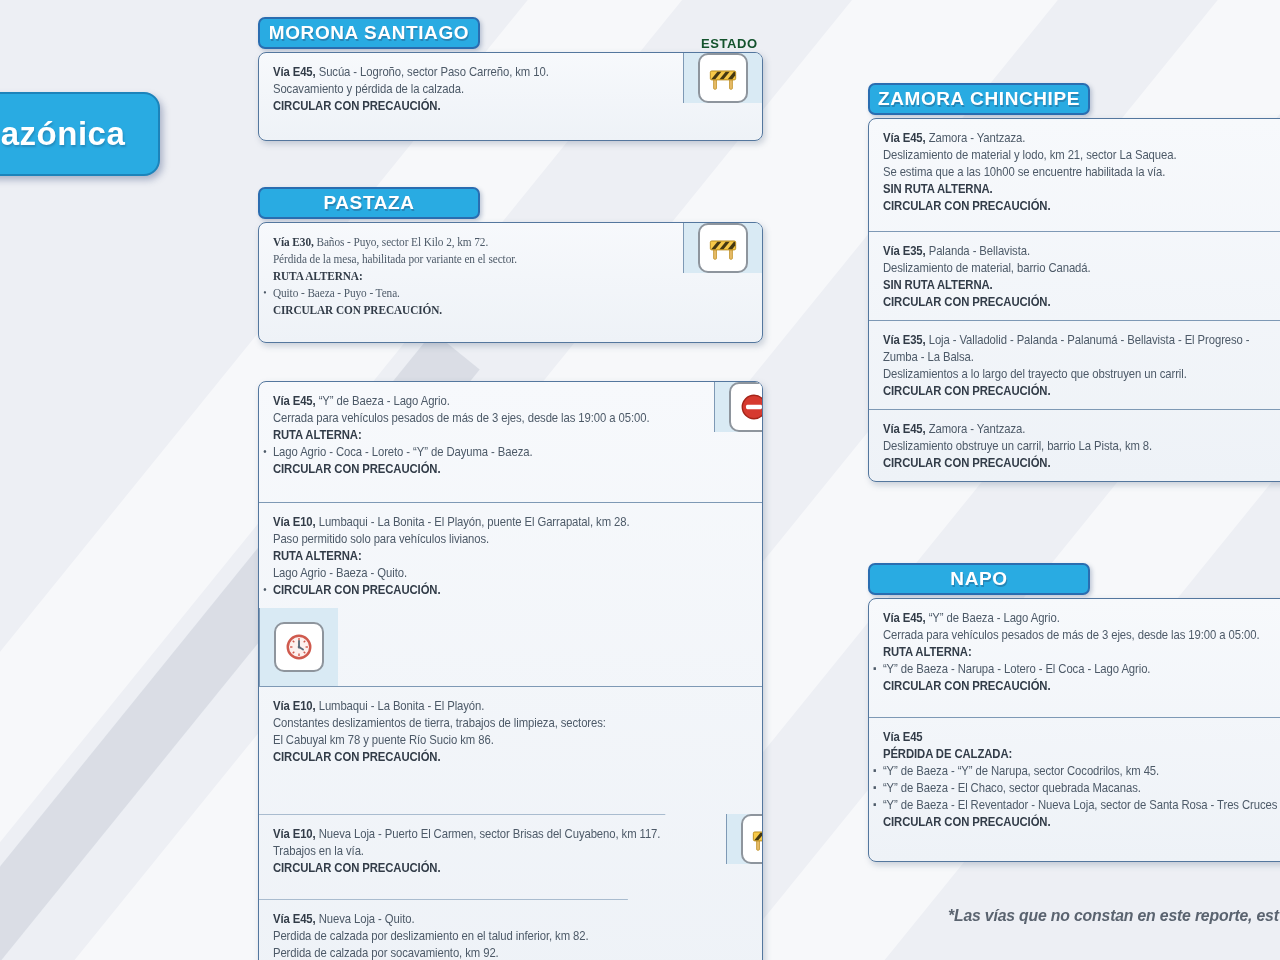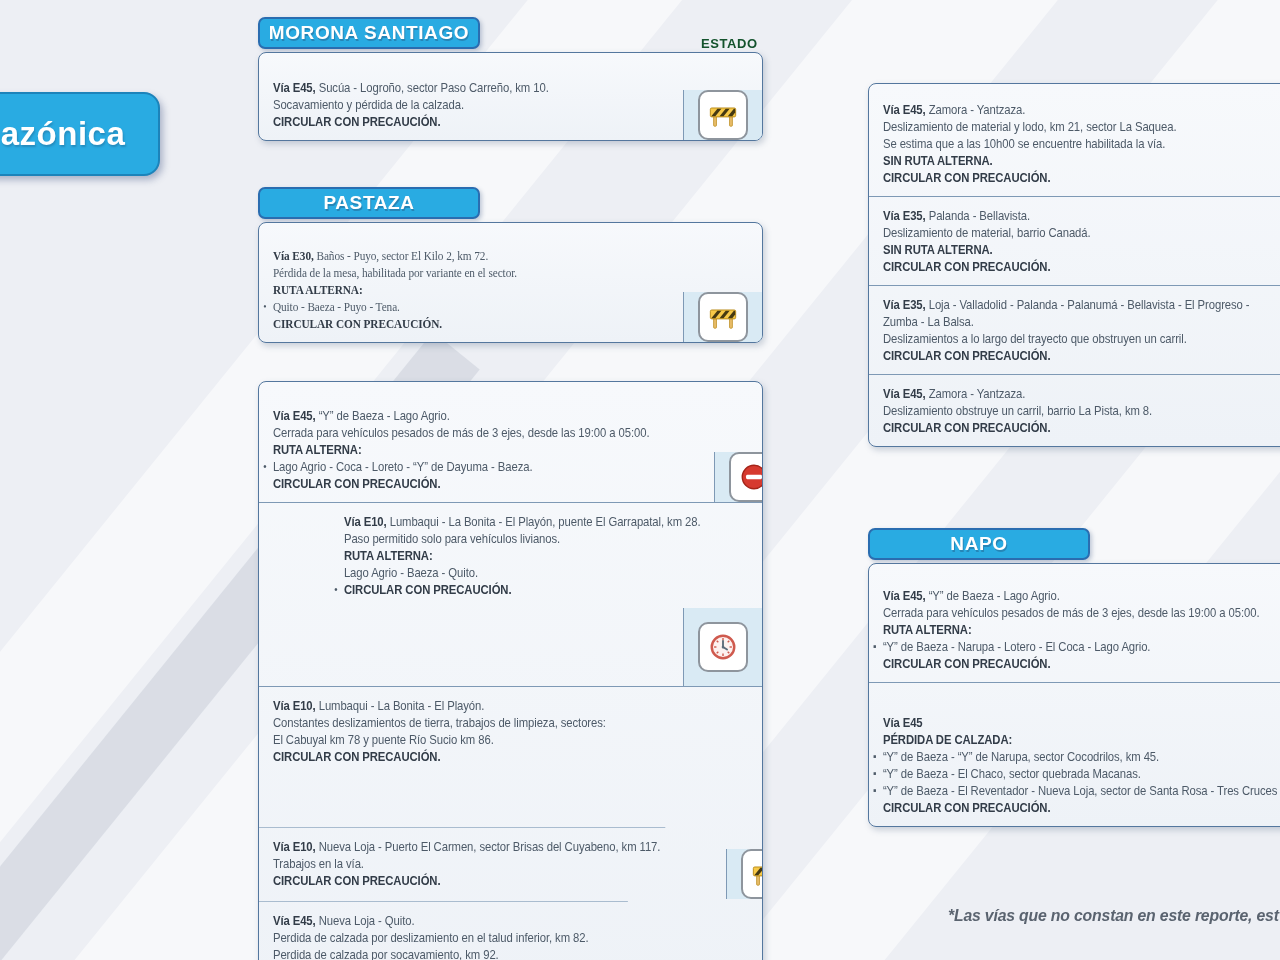--- a/index.html
+++ b/index.html
@@ -49,21 +49,21 @@
   .card{
     box-sizing:border-box;border:1.5px solid #54779e;border-radius:8px;
     background:linear-gradient(180deg,#f7f9fc,#eef2f7);
     box-shadow:2px 3px 6px rgba(80,100,130,.28);
     overflow:hidden;
   }
   #card-morona-santiago{margin-bottom:46px;}
   #card-pastaza{margin-bottom:38px;font-family:Liberation Serif, serif;}
   #card-zamora-chinchipe{margin-bottom:81px;}
 
-  .row{display:flex;align-items:flex-end;}
+  .row{display:flex;align-items:flex-start;}
   .row + .row{border-top:1px solid #7e99b5;}
   .rtext{
     flex:1;display:flex;flex-direction:column;justify-content:center;
     padding:10px 6px 10px 16px;
     transform:scaleX(.87);transform-origin:0 50%;
   }
   .line{white-space:nowrap;position:relative;font-size:13px;line-height:17px;letter-spacing:-.1px;}
   .line .bullet{position:absolute;left:-11px;font-size:11px;}
   .seg{color:#4d5a68;}
   .seg.b{color:#323c48;font-weight:bold;}
@@ -243,20 +243,21 @@
           <div class="line"><span class="seg b">Vía E45, </span><span class="seg">Nueva Loja - Quito.</span></div>
           <div class="line"><span class="seg">Perdida de calzada por deslizamiento en el talud inferior, km 82.</span></div>
           <div class="line"><span class="seg">Perdida de calzada por socavamiento, km 92.</span></div>
           <div class="line"><span class="seg b">CIRCULAR CON PRECAUCIÓN.</span></div>
         </div>
         <div class="icell"></div>
       </div>
     </div>
   </div>
 <div class="col" id="col-right">
+    <div class="phead">ZAMORA CHINCHIPE</div>
     <div class="card" id="card-zamora-chinchipe">
       <div class="row">
         <div class="rtext">
           <div class="line"><span class="seg b">Vía E45, </span><span class="seg">Zamora - Yantzaza.</span></div>
           <div class="line"><span class="seg">Deslizamiento de material y lodo, km 21, sector La Saquea.</span></div>
           <div class="line"><span class="seg">Se estima que a las 10h00 se encuentre habilitada la vía.</span></div>
           <div class="line"><span class="seg b">SIN RUTA ALTERNA.</span></div>
           <div class="line"><span class="seg b">CIRCULAR CON PRECAUCIÓN.</span></div>
         </div>
       </div>

